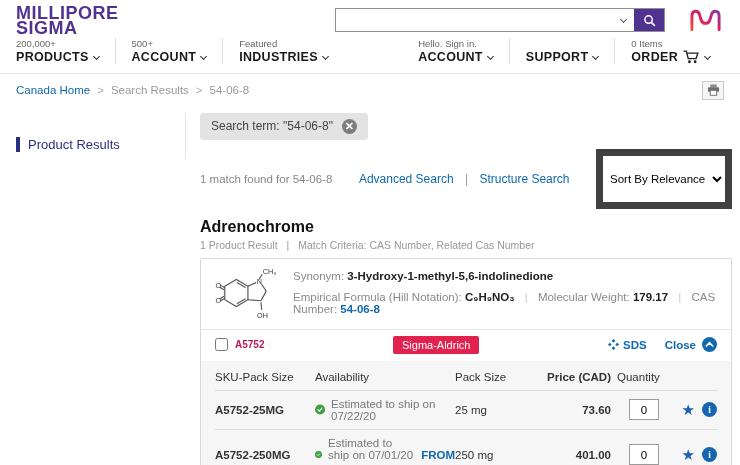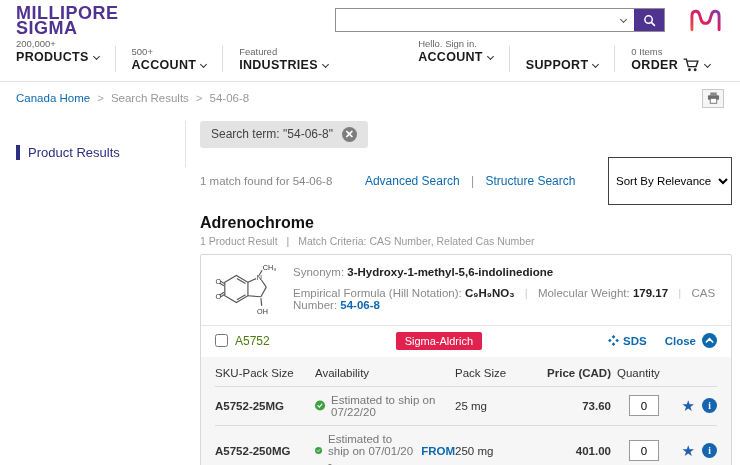--- a/index.html
+++ b/index.html
@@ -18,21 +18,21 @@
     border-bottom:1.5px solid currentColor; transform:rotate(45deg); vertical-align:2px; }
   .search-type-chev { color:#555; align-self:center; margin:0 8px 2px 0; cursor:pointer; }
   .search-btn { width:30px; border:none; background:#503291; display:flex;
     align-items:center; justify-content:center; cursor:pointer; }
   .m-logo { margin:0 4px 0 24px; }
 
   .nav { display:flex; justify-content:space-between; align-items:flex-end; padding:2px 14px 9px 16px;
     border-bottom:1px solid #e4e4e4; }
   .nav-group { display:flex; }
   .nav-item { padding:0 16px; cursor:pointer; }
-  .nav-item + .nav-item { border-left:1px solid #ddd;margin-top:8px; }
+  .nav-item + .nav-item { border-left:1px solid #ddd; }
   .nav-group.left .nav-item:first-child { padding-left:0; }
   .nav-sup { font-size:9.5px; color:#666; min-height:12px; }
   .nav-label { font-size:12.5px; font-weight:700; color:#1a1a1a; letter-spacing:.3px;
     display:flex; align-items:center; gap:5px; white-space:nowrap; }
   .nav-label .chev { color:#333; }
 
   
   .breadcrumb { display:flex; align-items:center; padding:7px 16px 5px; color:#999; font-size:11.5px; }
   .bc-home { color:#0f69af; cursor:pointer; }
   .bc-sep { margin:0 7px; color:#aaa; }
@@ -54,40 +54,40 @@
 
   .compare { border:1px solid #8ecfe2; border-radius:3px; padding:5px 10px; margin-top:7px;
     font-size:11.5px; color:#333; }
   .compare .lbl { color:#0f69af; font-weight:700; cursor:pointer; }
 
   .meta-row { display:flex; align-items:center; margin-top:9px; }
   .match-count { color:#888; font-size:11.5px; }
   .center-links { margin:0 auto; font-size:12px; }
   .center-links a { color:#0f69af; text-decoration:none; font-weight:400; cursor:pointer; }
   .center-links .sep { color:#999; margin:0 8px; }
-  .sort-select { font-size:11.5px; padding:16px 3px; border:1px solid #404040; background:#fff;
+  .sort-select { font-size:11.5px; padding:16px 3px; border:7px solid #404040; background:#fff;
     font-family:"Liberation Sans",sans-serif; }
 
   .prod-title { font-size:16px; font-weight:700; color:#111; margin-top:9px; }
   .prod-meta { color:#999; font-size:10.5px; margin-top:3px; }
   .prod-meta .sep { margin:0 6px; }
 
   
   .card { border:1px solid #d8d8d8; border-radius:2px; margin-top:7px; }
   .card-top { display:flex; padding:8px 14px; }
   .structure { flex-shrink:0; margin-right:16px; }
   .syn-block { font-size:11.5px; color:#8a8a8a; padding-top:3px; }
   .syn-block .dark { color:#222; font-weight:700; }
   .syn-line2 { margin-top:9px; }
   .syn-line2 .pipe { color:#ccc; margin:0 7px; }
   .cas-link { color:#0f69af; font-weight:700; cursor:pointer; }
 
   .sku-row { display:flex; align-items:center; padding:6px 14px 7px; border-top:1px solid #e5e5e5; }
   .sku-row input[type=checkbox] { width:13px; height:13px; margin-right:7px; cursor:pointer; }
-  .sku-link { color:#4d7c0f; font-weight:400; font-size:12px; cursor:pointer; }
+  .sku-link { color:#be185d; font-weight:700; font-size:10px; cursor:pointer; }
   .badge { margin-left:auto; background:#e2224e; color:#fff; font-size:11px; padding:3px 9px;
     border-radius:2px; }
   .sku-actions { margin-left:auto; display:flex; align-items:center; gap:6px;
     color:#0f69af; font-weight:700; font-size:11.5px; }
   .sku-actions .act { display:flex; align-items:center; gap:4px; cursor:pointer; }
   .sku-actions .gap { width:6px; }
 
   .panel { background:#f6f6f6; padding:2px 14px 10px; }
   .trow { display:grid; grid-template-columns:100px 1fr 90px 72px 54px 46px;
     align-items:center; padding:7px 0; border-bottom:1px solid #dcdcdc; font-size:11.5px; }

